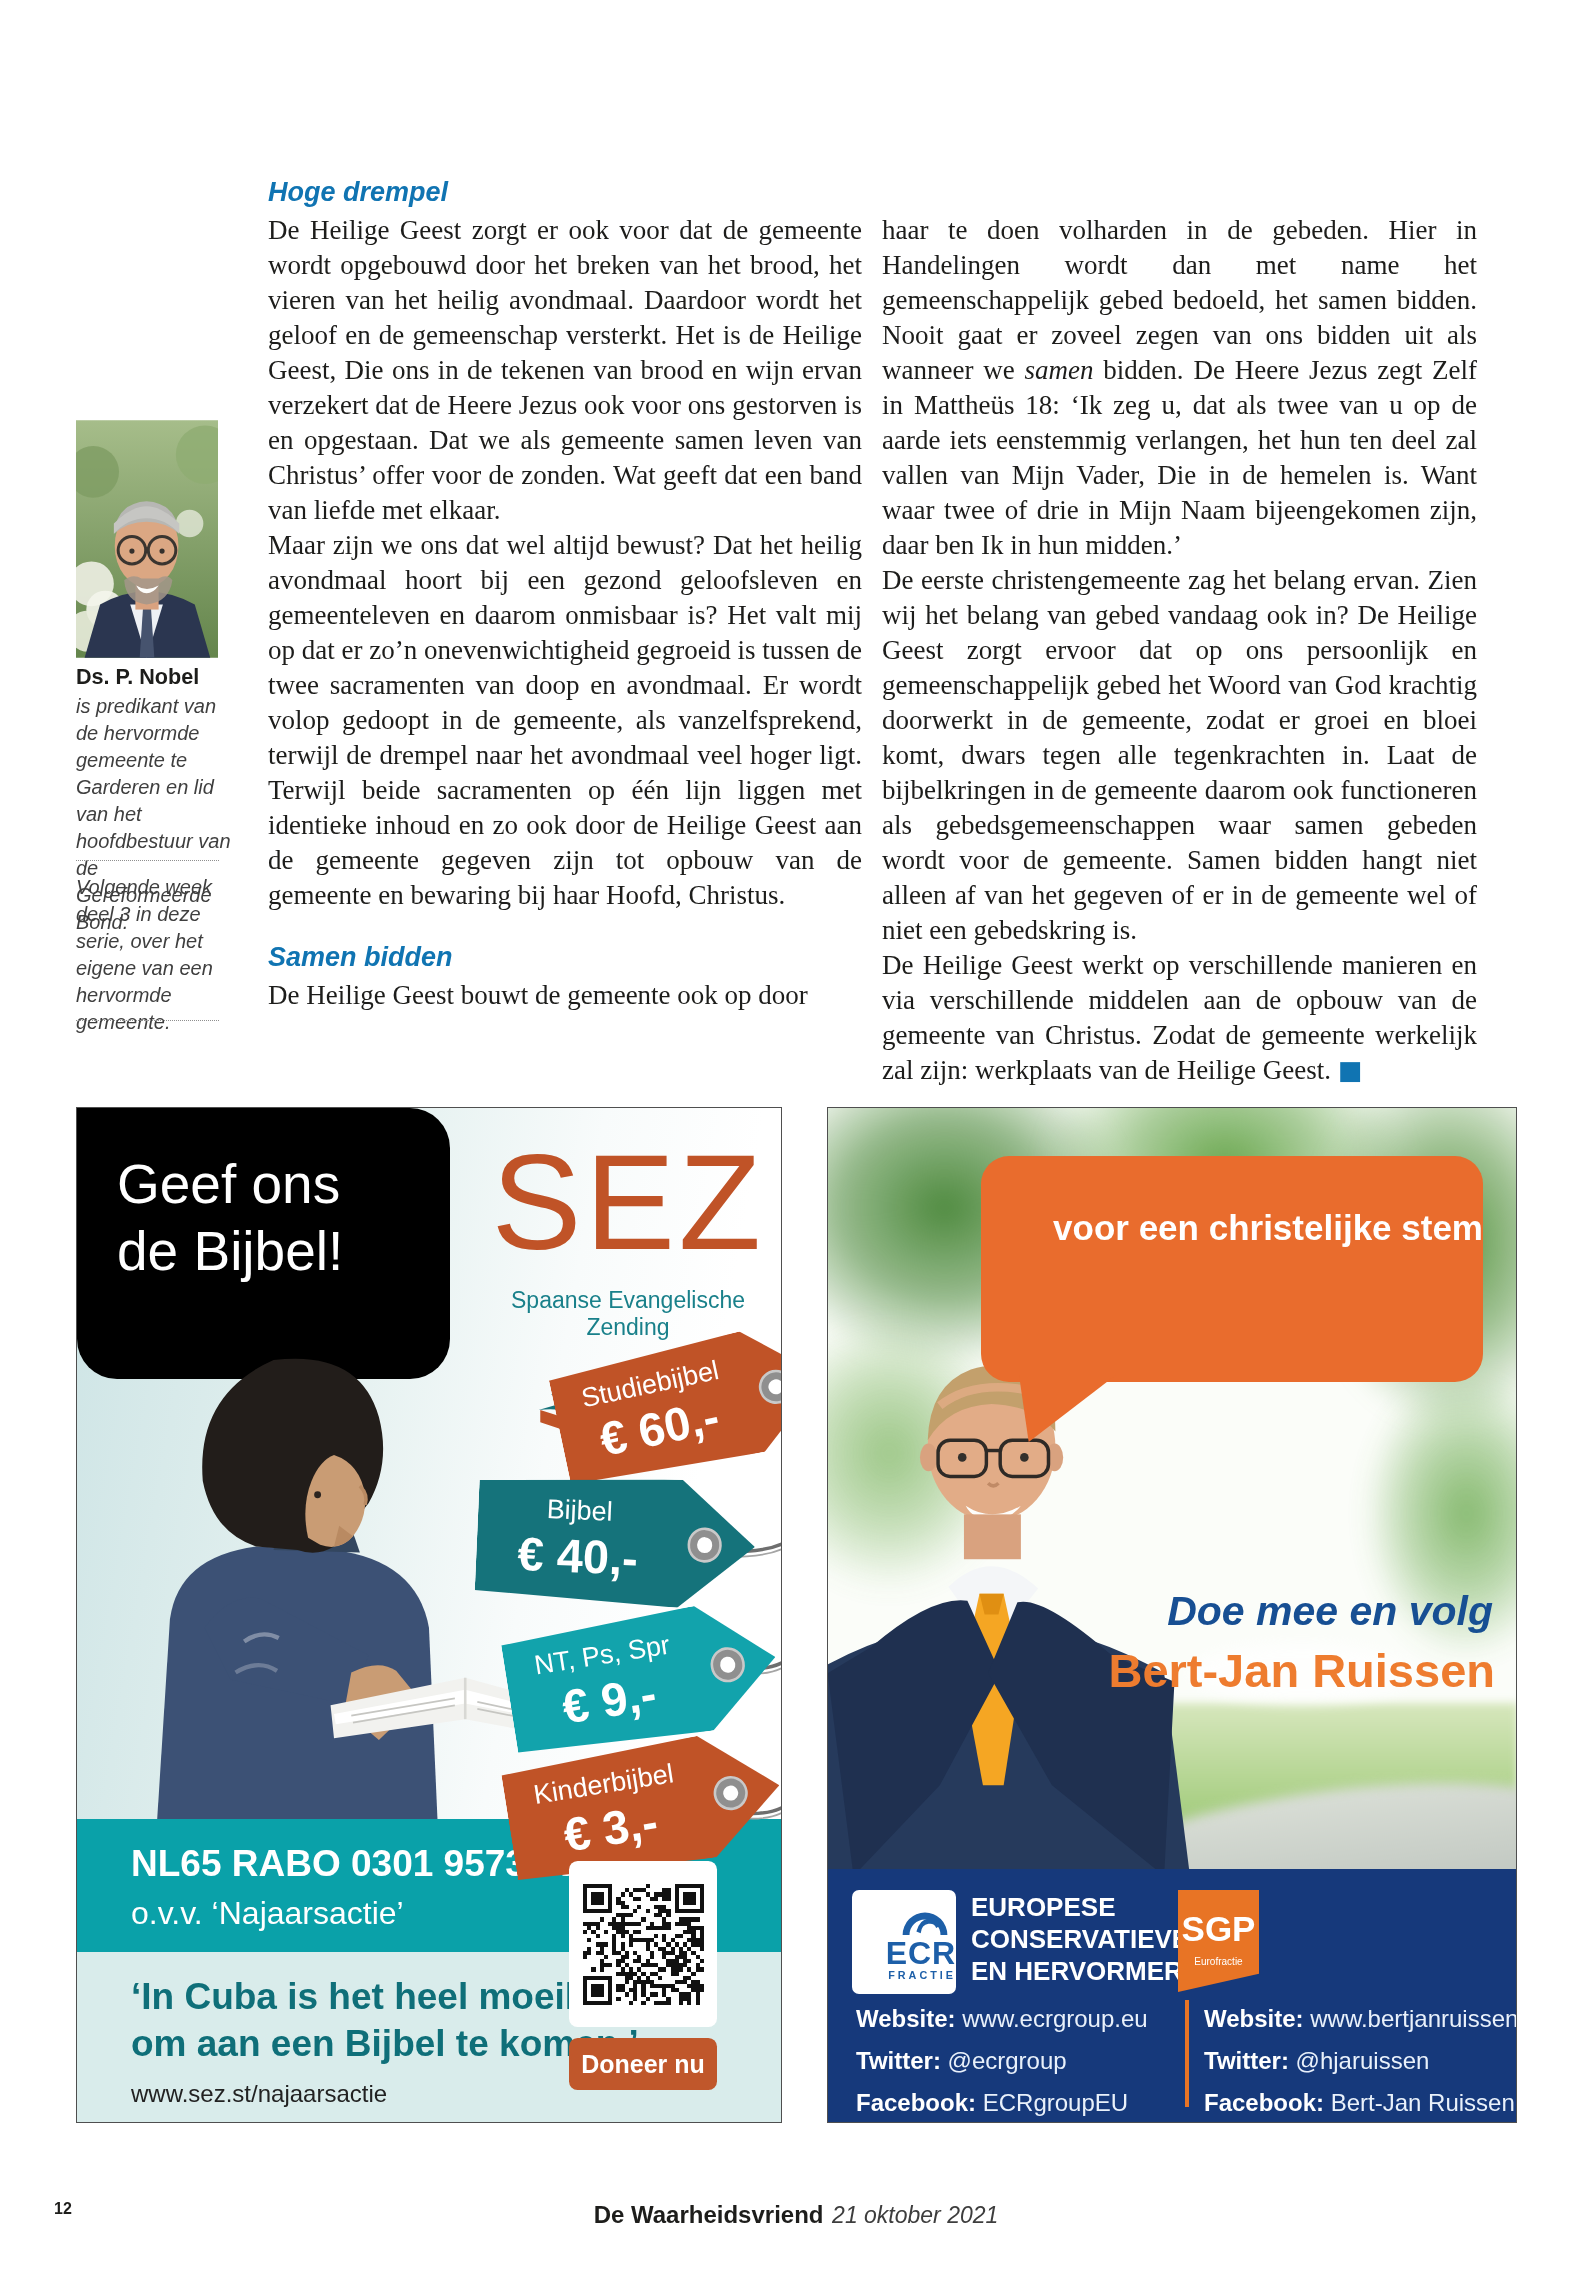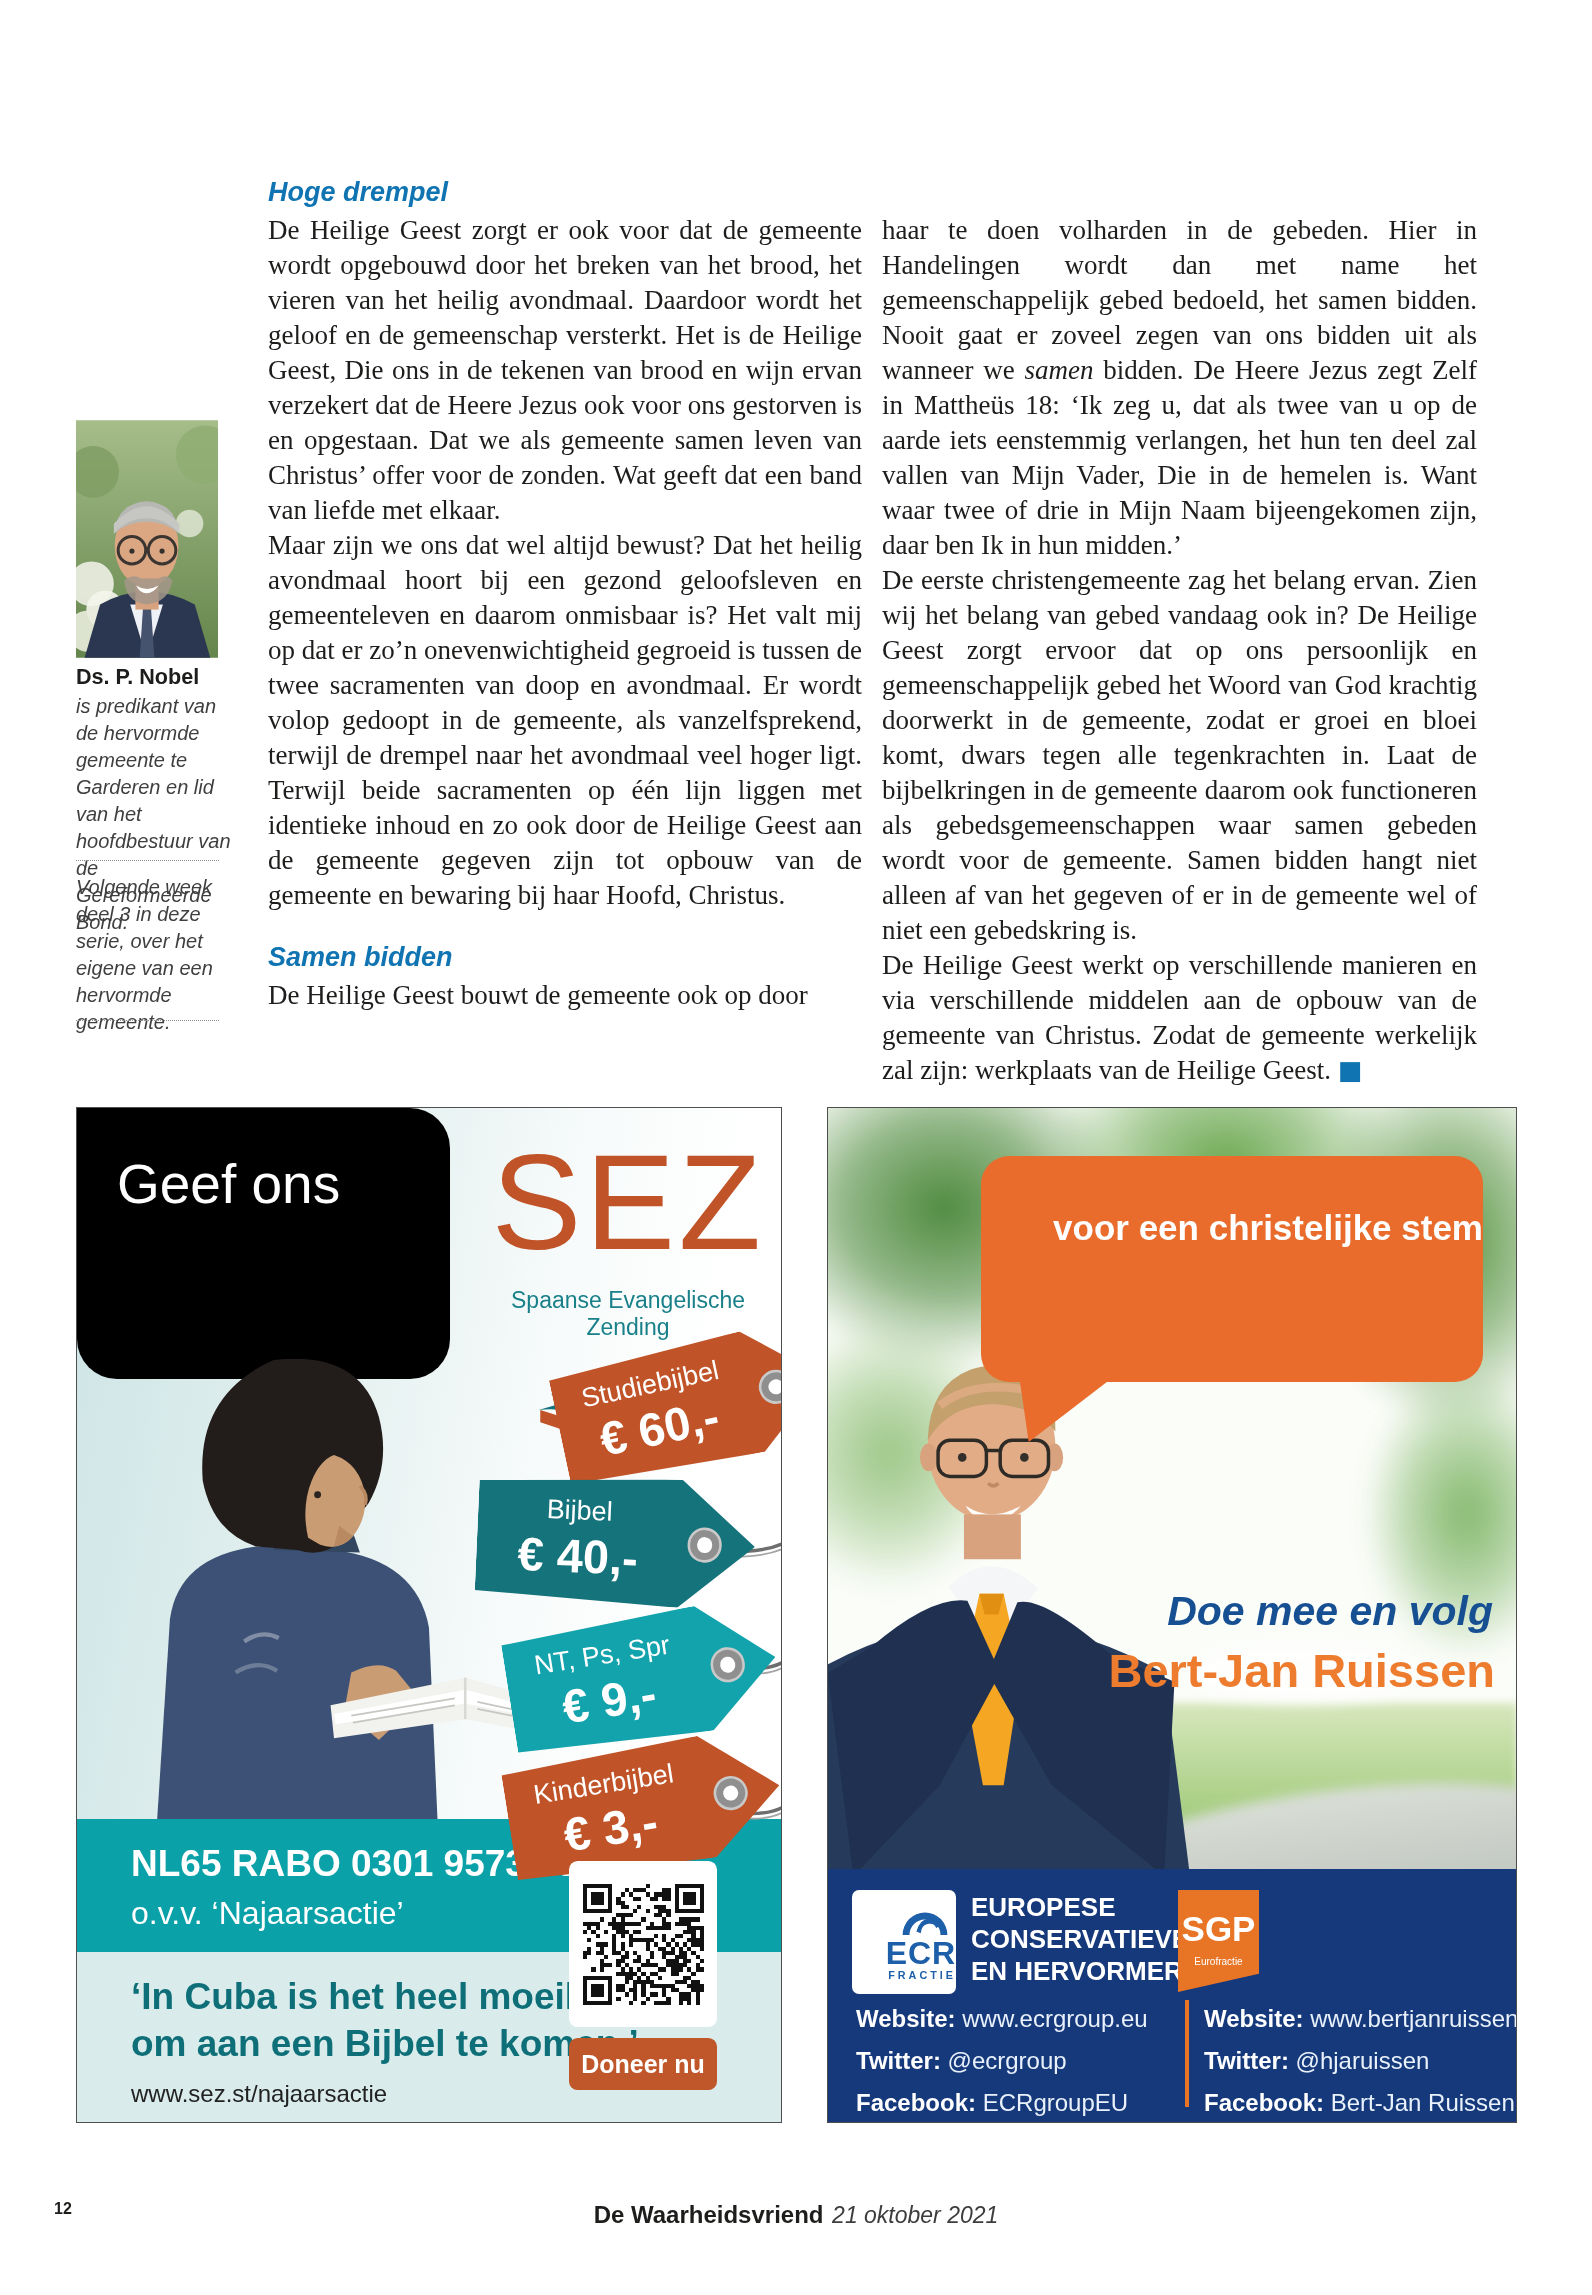--- a/index.html
+++ b/index.html
@@ -145,20 +145,21 @@
     <p><span>haar te doen volharden in de gebeden. Hier in Handelingen wordt dan met name het gemeenschappelijk gebed bedoeld, het samen bidden. Nooit gaat er zoveel zegen van ons bidden uit als wanneer we </span><span class="it">samen</span><span> bidden. De Heere Jezus zegt Zelf in Mattheüs 18: ‘Ik zeg u, dat als twee van u op de aarde iets eenstemmig verlangen, het hun ten deel zal vallen van Mijn Vader, Die in de hemelen is. Want waar twee of drie in Mijn Naam bijeengekomen zijn, daar ben Ik in hun midden.’</span></p>
     <p>De eerste christengemeente zag het belang ervan. Zien wij het belang van gebed vandaag ook in? De Heilige Geest zorgt ervoor dat op ons persoonlijk en gemeenschappelijk gebed het Woord van God krachtig doorwerkt in de gemeente, zodat er groei en bloei komt, dwars tegen alle tegenkrachten in. Laat de bijbelkringen in de gemeente daarom ook functioneren als gebedsgemeenschappen waar samen gebeden wordt voor de gemeente. Samen bidden hangt niet alleen af van het gegeven of er in de gemeente wel of niet een gebedskring is.</p>
     <p><span>De Heilige Geest werkt op verschillende manieren en via verschillende middelen aan de opbouw van de gemeente van Christus. Zodat de gemeente werkelijk zal zijn: werkplaats van de Heilige Geest.</span><span class="endmark">■</span></p>
   </div>
 
   <div class="abs ad ad-sez">
     <div class="abs sez-bg"></div>
 
     <div class="abs sez-box">
       <div>Geef ons</div>
+      <div>de Bijbel!</div>
     </div>
 
     <div class="abs sez-logo">SEZ</div>
     <div class="abs sez-tagline">Spaanse Evangelische Zending</div>
 
     <div class="abs book-icon">
       <svg width="204" height="129" viewBox="0 0 236 150">
         <path d="M16,92 L118,124 L220,92 L220,106 L118,140 L16,106 Z" fill="#c05327"></path>
         <path d="M118,124 L118,140" stroke="#8e3c1c" stroke-width="3"></path>
         <path d="M112,120 Q60,86 14,92 L110,64 Z" fill="#15737b"></path>

